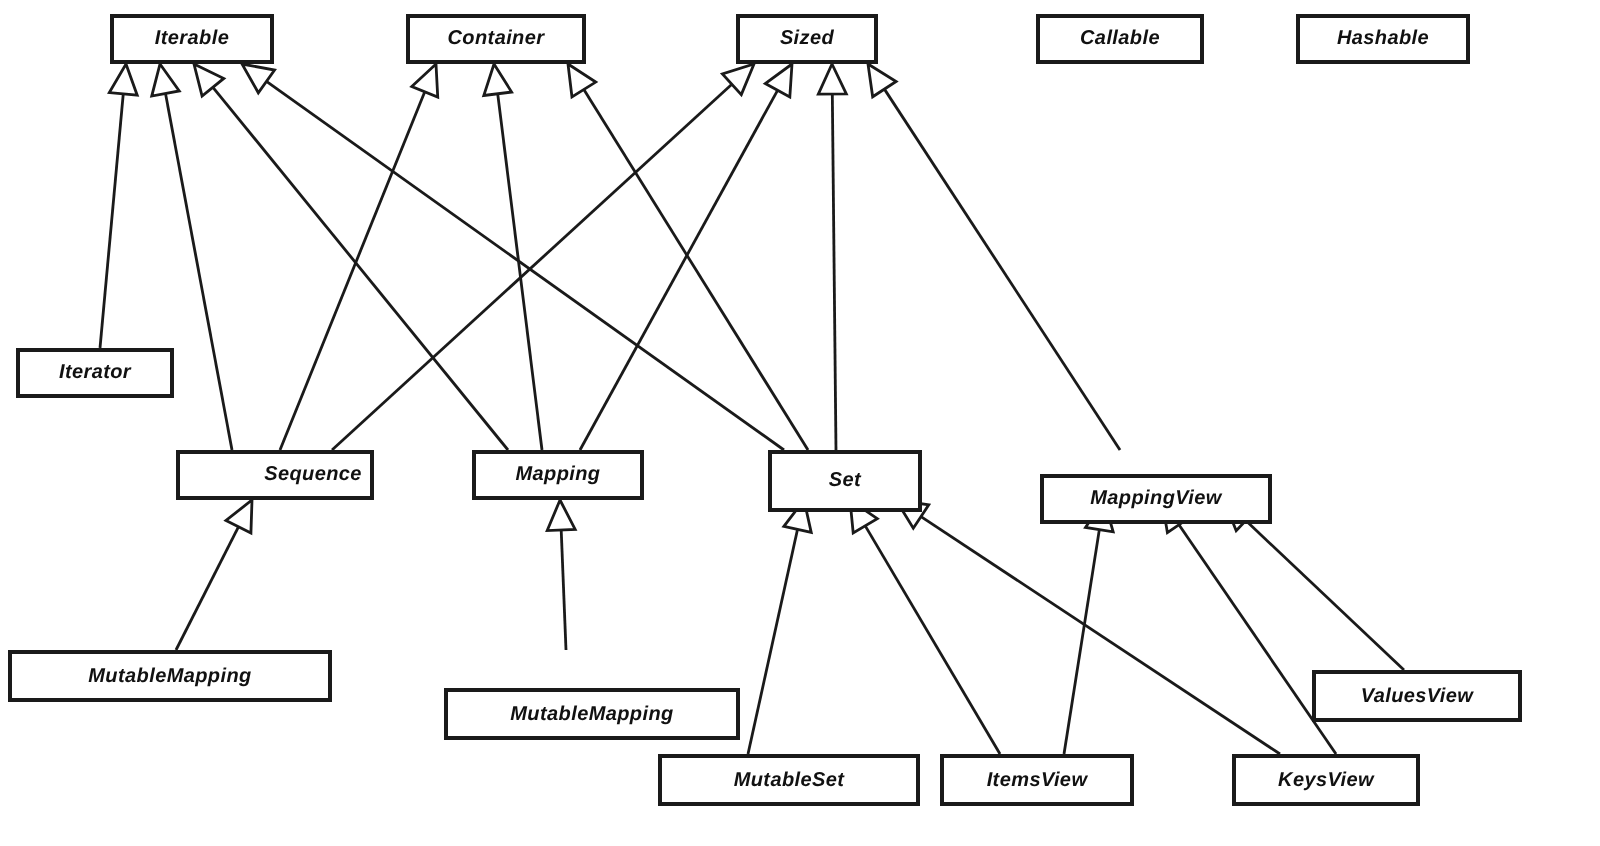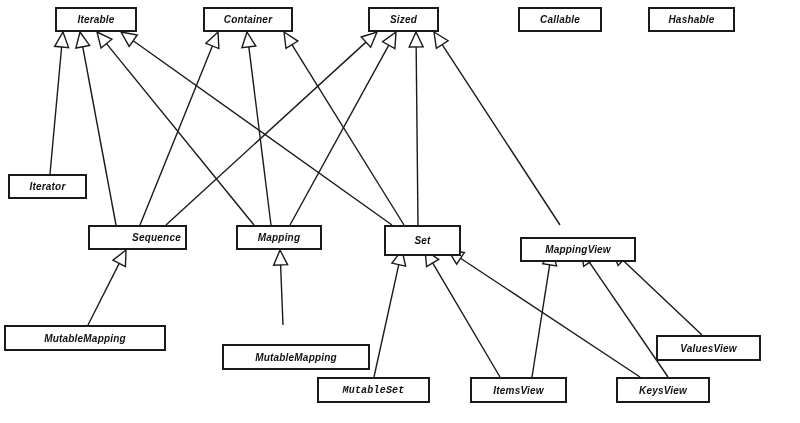--- a/index.html
+++ b/index.html
@@ -98,18 +98,18 @@
       <div class="class-box" style="left: 368px; top: 7px; width: 71px; height: 25px;">Sized</div>
       <div class="class-box" style="left: 518px; top: 7px; width: 84px; height: 25px;">Callable</div>
       <div class="class-box" style="left: 648px; top: 7px; width: 87px; height: 25px;">Hashable</div>
       <div class="class-box" style="left: 8px; top: 174px; width: 79px; height: 25px;">Iterator</div>
       <div class="class-box" style="left: 88px; top: 225px; width: 99px; height: 25px; padding-left: 38px;">Sequence</div>
       <div class="class-box" style="left: 236px; top: 225px; width: 86px; height: 25px;">Mapping</div>
       <div class="class-box" style="left: 384px; top: 225px; width: 77px; height: 31px;">Set</div>
       <div class="class-box" style="left: 520px; top: 237px; width: 116px; height: 25px;">MappingView</div>
       <div class="class-box" style="left: 4px; top: 325px; width: 162px; height: 26px;">MutableMapping</div>
       <div class="class-box" style="left: 210px; top: 344px; width: 148px; height: 26px; margin-left: 12px;">MutableMapping</div>
-      <div class="class-box" style="left: 317px; top: 377px; width: 113px; height: 26px; font-family: Liberation Mono, monospace;">MutableSet</div>
+      <div class="class-box" style="left: 329px; top: 377px; width: 131px; height: 26px;">MutableSet</div>
       <div class="class-box" style="left: 470px; top: 377px; width: 97px; height: 26px;">ItemsView</div>
       <div class="class-box" style="left: 616px; top: 377px; width: 94px; height: 26px;">KeysView</div>
       <div class="class-box" style="left: 656px; top: 335px; width: 105px; height: 26px;">ValuesView</div>
     </div>
 </div>
 
 </body></html>

